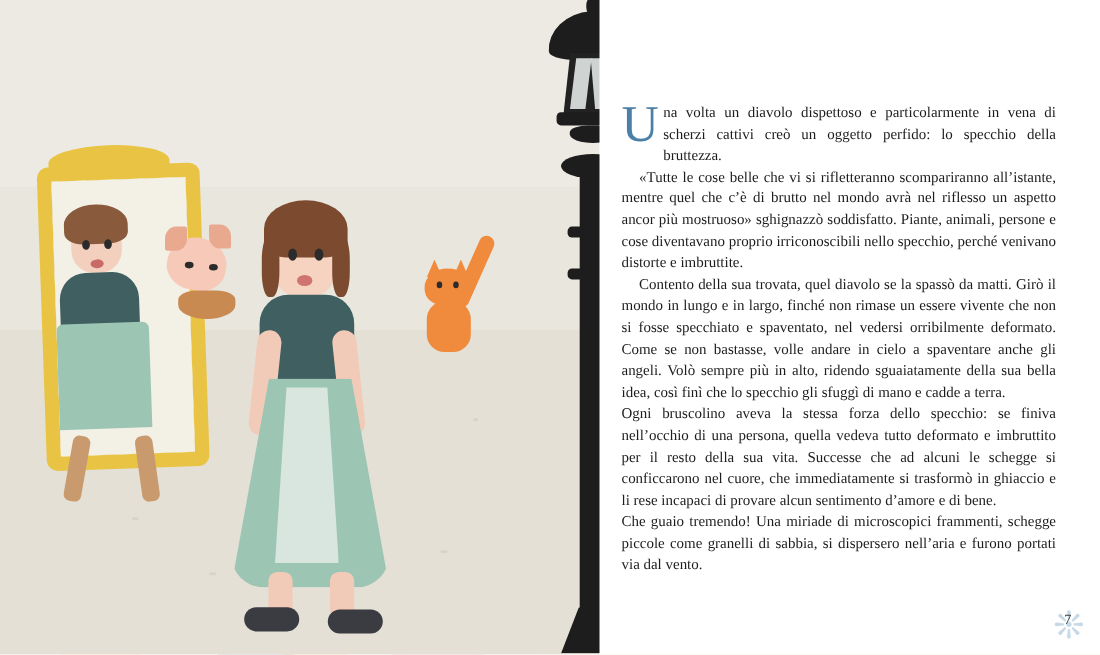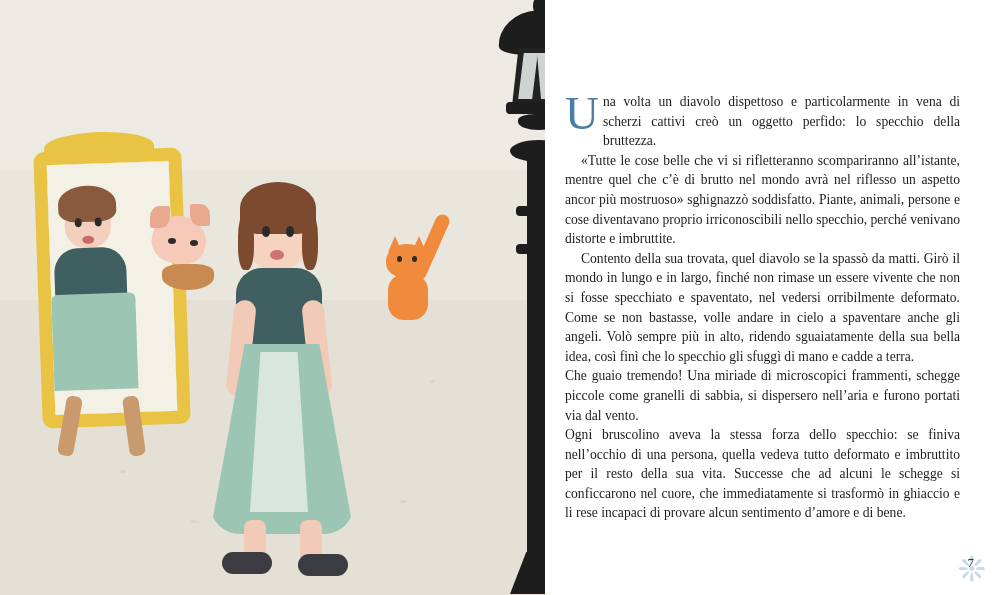--- a/index.html
+++ b/index.html
@@ -377,21 +377,21 @@
     <div class="lamp-foot"></div>
   </div>
 
   <div class="textpanel">
     <div class="column">
       <p class="first">
         <span class="dropcap">U</span><span>na volta un diavolo dispettoso e particolarmente in vena di scherzi cattivi creò un oggetto perfido: lo specchio della bruttezza.</span>
       </p>
       <p><span>«Tutte le cose belle che vi si rifletteranno scompariranno all’istante, mentre quel che c’è di brutto nel mondo avrà nel riflesso un aspetto ancor più mostruoso» sghignazzò soddisfatto. Piante, animali, persone e cose diventavano proprio irriconoscibili nello specchio, perché venivano distorte e imbruttite.</span></p>
       <p><span>Contento della sua trovata, quel diavolo se la spassò da matti. Girò il mondo in lungo e in largo, finché non rimase un essere vivente che non si fosse specchiato e spaventato, nel vedersi orribilmente deformato. Come se non bastasse, volle andare in cielo a spaventare anche gli angeli. Volò sempre più in alto, ridendo sguaiatamente della sua bella idea, così finì che lo specchio gli sfuggì di mano e cadde a terra.</span></p>
+      <p class="noindent"><span>Ogni bruscolino aveva la stessa forza dello specchio: se finiva nell’occhio di una persona, quella vedeva tutto deformato e imbruttito per il resto della sua vita. Successe che ad alcuni le schegge si conficcarono nel cuore, che immediatamente si trasformò in ghiaccio e li rese incapaci di provare alcun sentimento d’amore e di bene.</span></p>
       <p class="noindent"><span>Che guaio tremendo! Una miriade di microscopici frammenti, schegge piccole come granelli di sabbia, si dispersero nell’aria e furono portati via dal vento.</span></p>
-      <p class="noindent"><span>Ogni bruscolino aveva la stessa forza dello specchio: se finiva nell’occhio di una persona, quella vedeva tutto deformato e imbruttito per il resto della sua vita. Successe che ad alcuni le schegge si conficcarono nel cuore, che immediatamente si trasformò in ghiaccio e li rese incapaci di provare alcun sentimento d’amore e di bene.</span></p>
     </div>
 
     <div class="folio-deco">❊</div>
     <div class="folio">7</div>
   </div>
 
 </div>
 
 </body></html>

